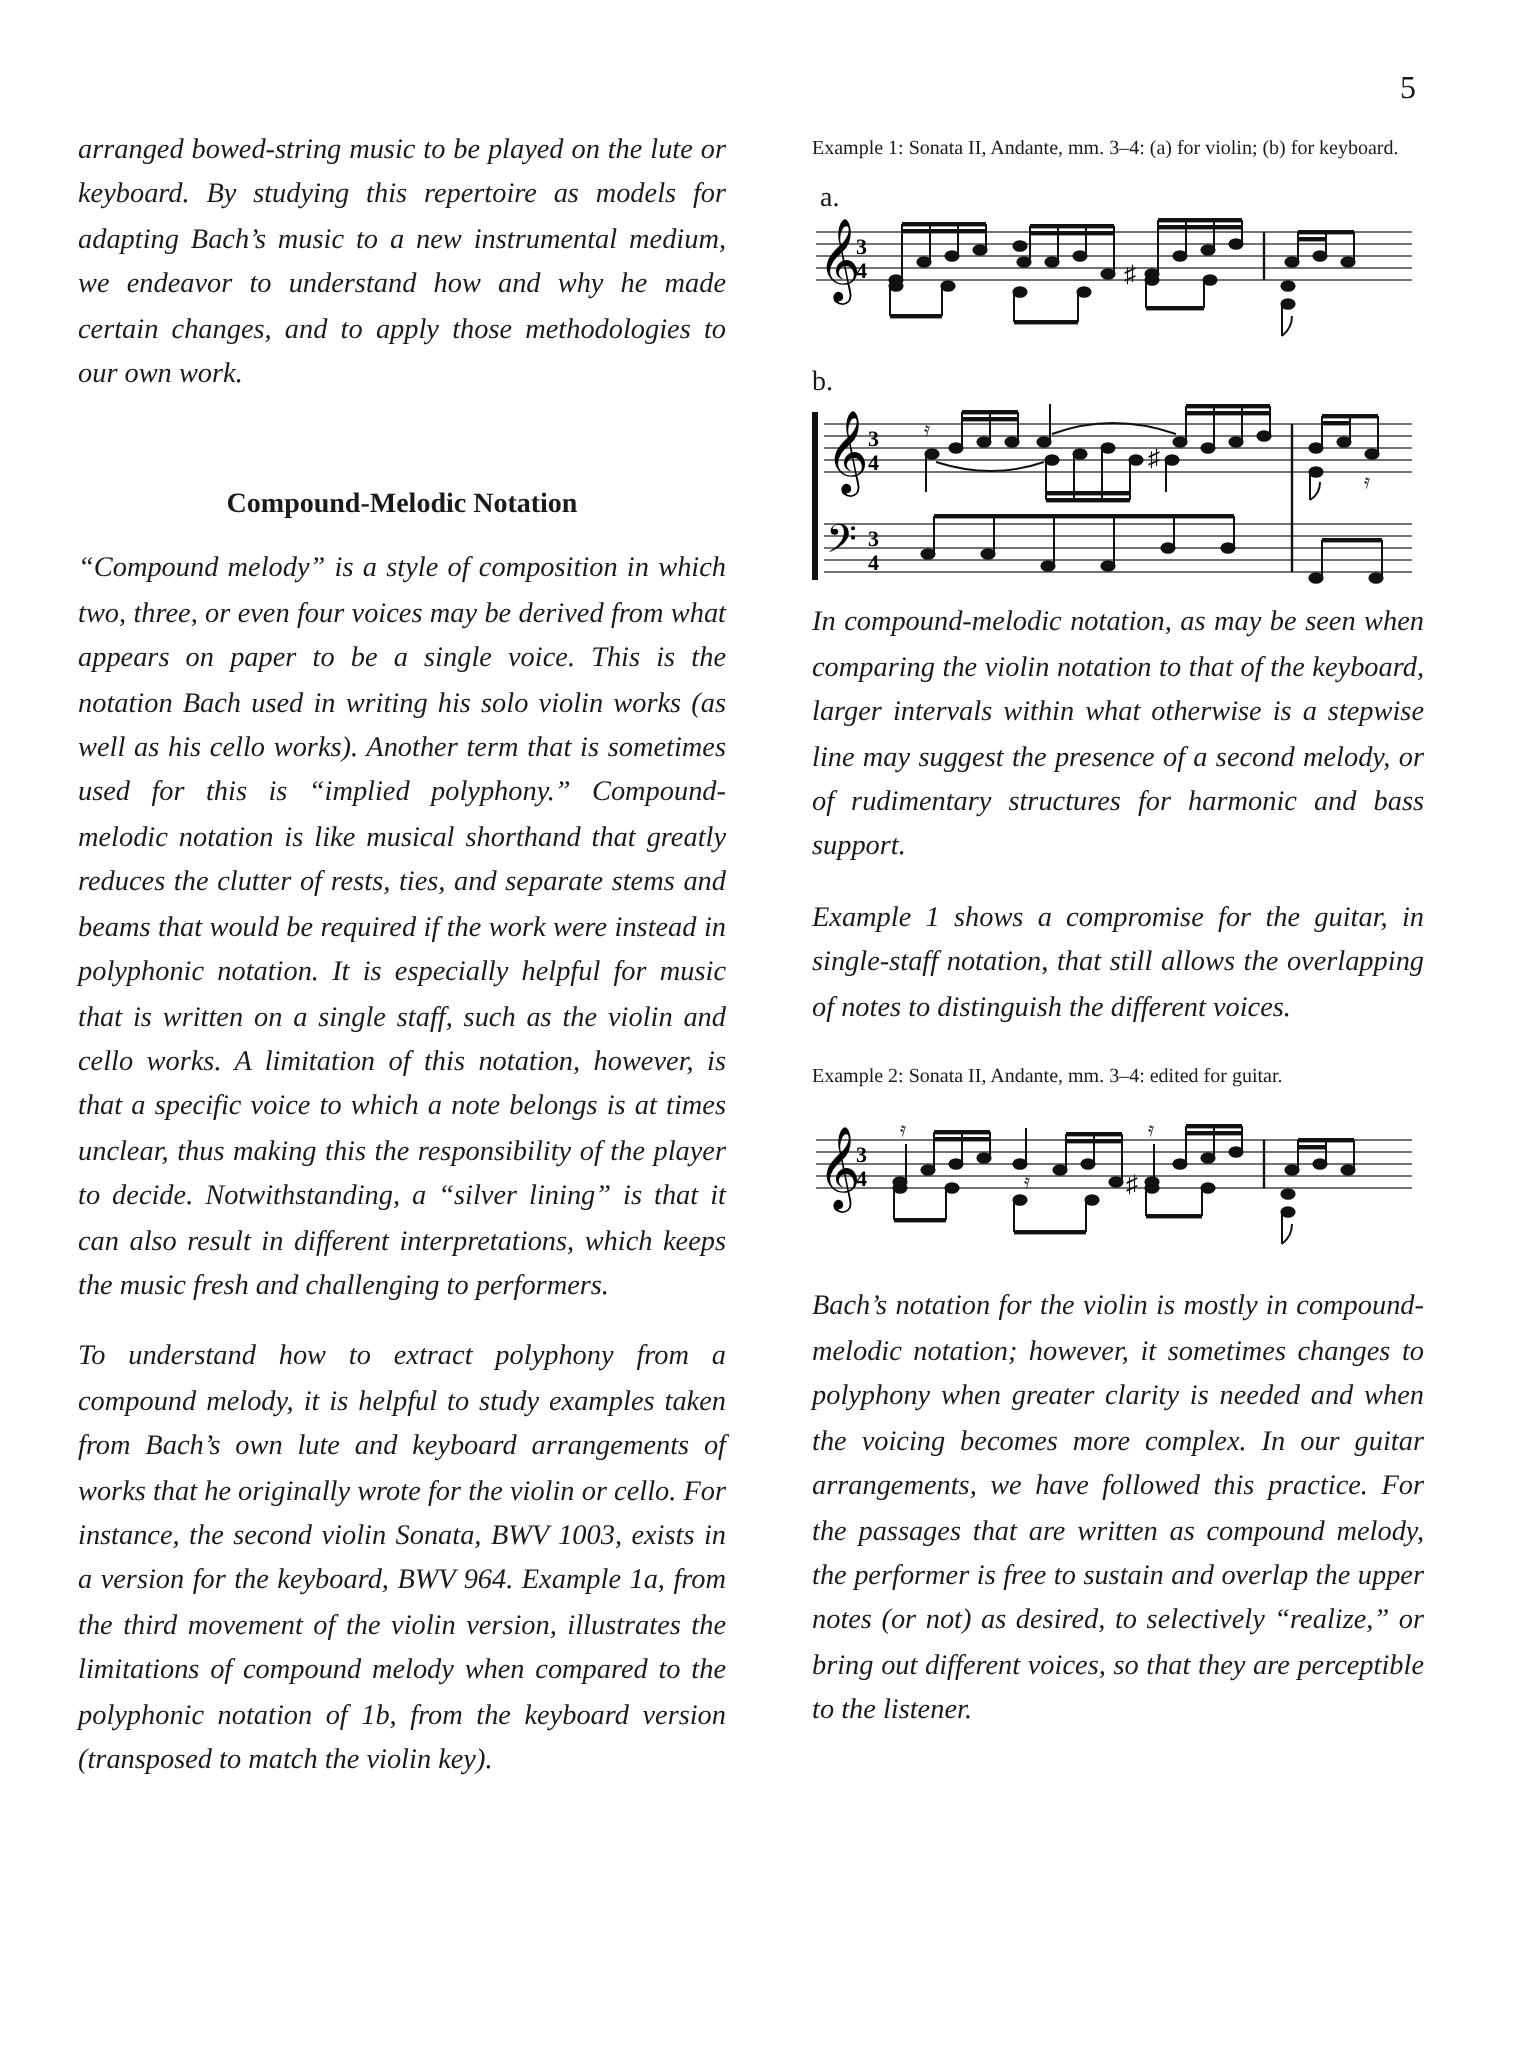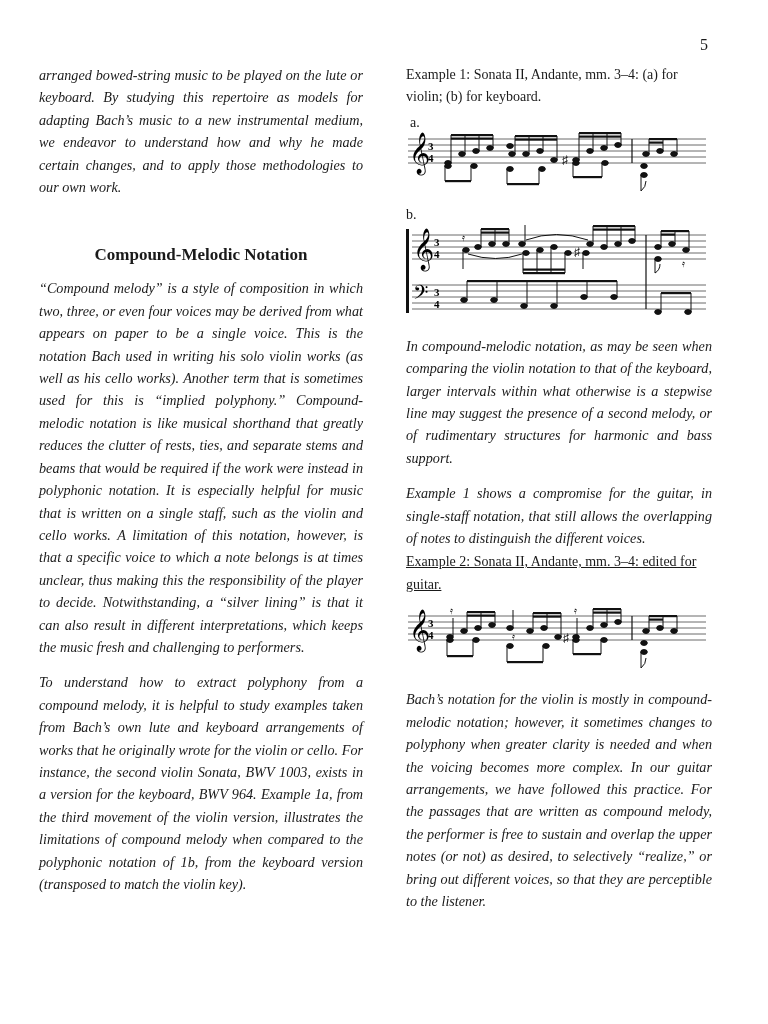--- a/index.html
+++ b/index.html
@@ -3,22 +3,22 @@
 <meta charset="utf-8">
 <style>
   html, body { margin:0; padding:0; background:#ffffff; }
   body { width:768px; height:1024px; position:relative; overflow:hidden;
          font-family:"Liberation Serif", "DejaVu Serif", serif; color:#1a1a1a; }
   .page-number { position:absolute; top:36px; left:700px; font-size:16px; }
   .col { position:absolute; }
   .col-left { left:39px; top:64px; width:324px; }
   .col-right { left:406px; top:64px; width:306px; }
   p.body { margin:0; font-size:14.2px; line-height:22.4px; text-align:justify;font-style:italic; }
-  .heading { font-weight:bold; font-size:17px; text-align:center; margin:0; }
-  .caption { font-size:14px; line-height:22.4px; margin:0; }
+  .heading { font-weight:bold; font-size:14px; text-align:center; margin:0; }
+  .caption { font-size:10px; line-height:22.4px; margin:0; }
   .ex-label { font-size:14px; margin:0; }
   svg.staff { display:block; }
 </style>
 </head>
 <body>
 
 <div class="page-number">5</div>
 
 <div class="col col-left">
   <p class="body">arranged bowed-string music to be played on the lute or keyboard. By studying this repertoire as models for adapting Bach’s music to a new instrumental medium, we endeavor to understand how and why he made certain changes, and to apply those methodologies to our own work.</p>
@@ -211,23 +211,23 @@
         <rect x="61" y="57" width="150" height="2.2" stroke="none"></rect>
         <ellipse cx="252" cy="89" rx="3.3" ry="2.4"></ellipse>
           <ellipse cx="282" cy="89" rx="3.3" ry="2.4"></ellipse>
         <line x1="255" y1="89" x2="255" y2="70" stroke-width="1"></line>
           <line x1="285" y1="89" x2="285" y2="70" stroke-width="1"></line>
         <rect x="255" y="69" width="30" height="2.2" stroke="none"></rect>
       </g>
     </svg>
   </div>
 
-  <p class="body" style="margin-top:16px;">In compound-melodic notation, as may be seen when comparing the violin notation to that of the keyboard, larger intervals within what otherwise is a stepwise line may suggest the presence of a second melody, or of rudimentary structures for harmonic and bass support.</p>
+  <p class="body" style="margin-top:4px;">In compound-melodic notation, as may be seen when comparing the violin notation to that of the keyboard, larger intervals within what otherwise is a stepwise line may suggest the presence of a second melody, or of rudimentary structures for harmonic and bass support.</p>
   <p class="body" style="margin-top:13px;">Example 1 shows a compromise for the guitar, in single-staff notation, that still allows the overlapping of notes to distinguish the different voices.</p>
-  <p class="caption" style="margin-top:2px;text-decoration:underline;">Example 2: Sonata II, Andante, mm. 3–4: edited for guitar.</p>
+  <p class="caption" style="margin-top:13px;">Example 2: Sonata II, Andante, mm. 3–4: edited for guitar.</p>
 
   <div style="margin-top:8px;">
     <svg class="staff" width="310" height="74" viewBox="0 0 310 74">
       <g stroke="#444" stroke-width="0.8">
         <line x1="2" y1="12" x2="300" y2="12"></line>
           <line x1="2" y1="18" x2="300" y2="18"></line>
         <line x1="2" y1="24" x2="300" y2="24"></line>
           <line x1="2" y1="30" x2="300" y2="30"></line>
         <line x1="2" y1="36" x2="300" y2="36"></line>
       </g>

